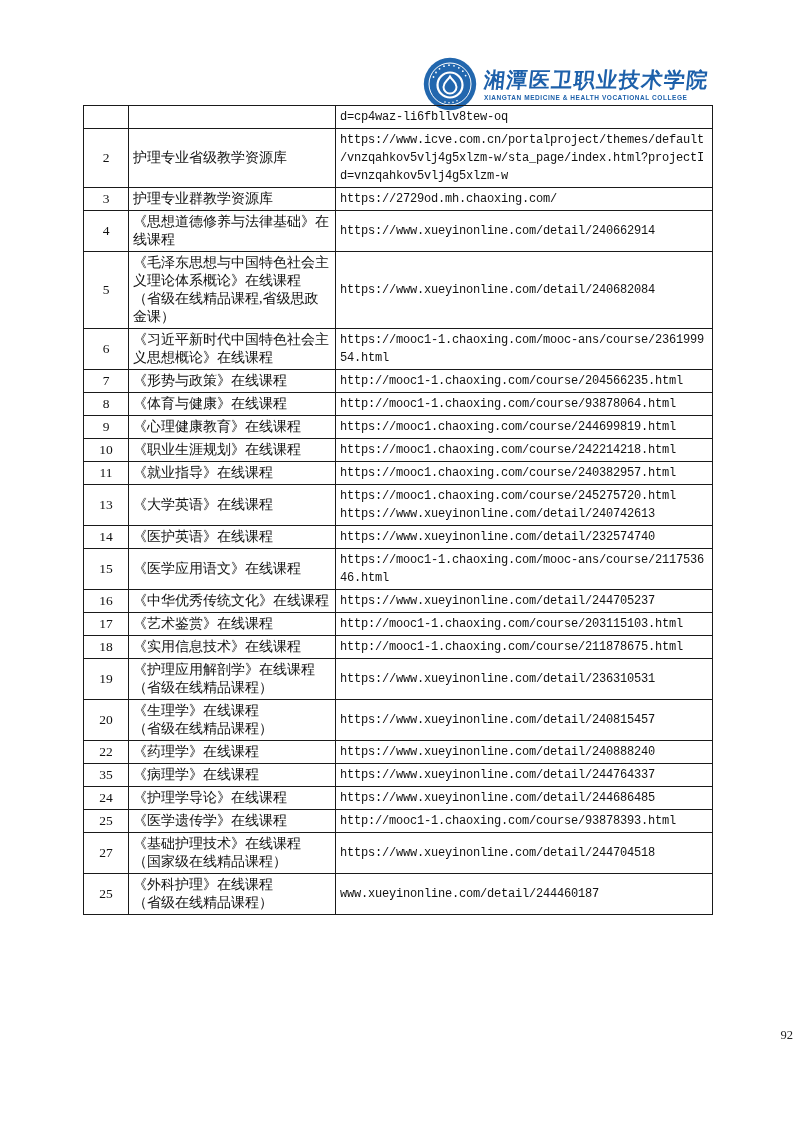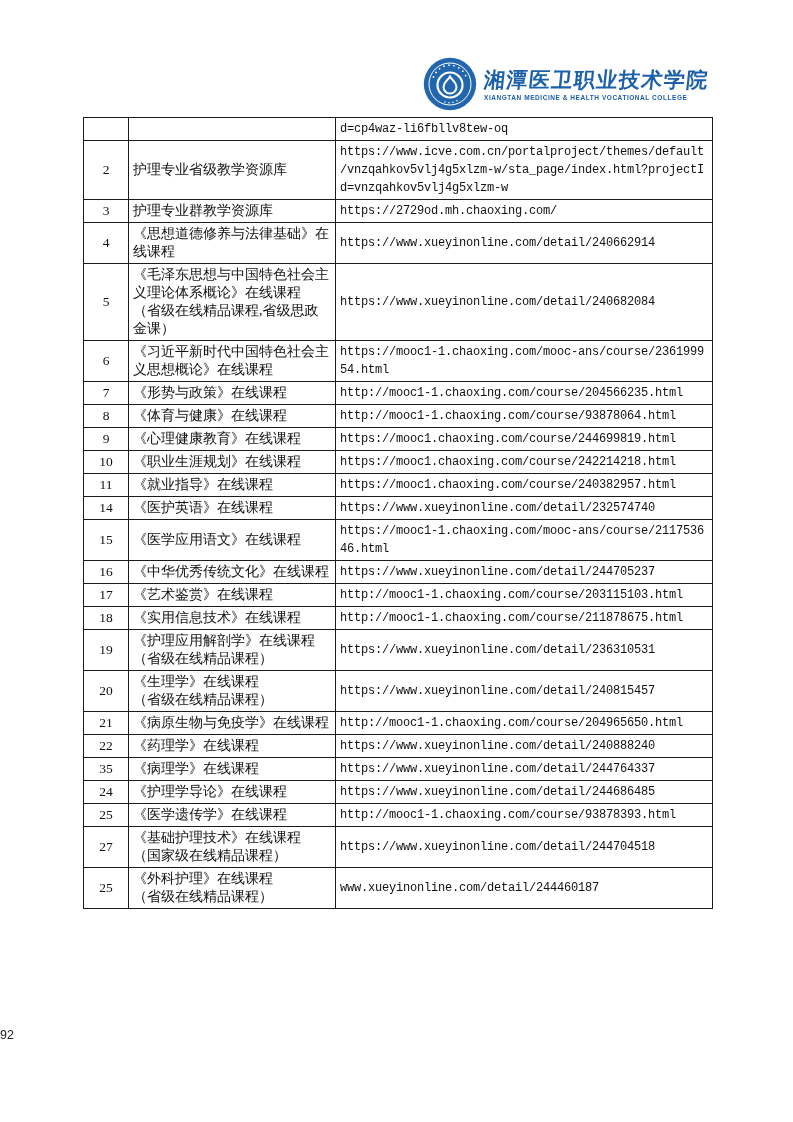--- a/index.html
+++ b/index.html
@@ -27,21 +27,21 @@
     white-space: nowrap; line-height: 24px;
   }
   .logo-en {
     font-size: 6.5px; font-weight: bold; letter-spacing: 0.55px;
     color: #1d60aa; font-family: "Liberation Sans", sans-serif;
     white-space: nowrap; margin-top: 2px;
   }
 
   
   table.course-table {
-    position: absolute; left: 83px; top: 117px;
+    position: absolute; left: 83px; top: 105px;
     width: 629px; border-collapse: collapse; table-layout: fixed;
   }
   .course-table td {
     border: 1px solid #1a1a1a;
     vertical-align: middle;
     padding: 2px 4px;
   }
   .course-table td.num {
     text-align: center;
     font-size: 13.5px;
@@ -55,22 +55,22 @@
   .course-table td.name .name-bold { font-weight: normal; display: block; }
   .course-table td.url {
     font-family: "Liberation Mono", "DejaVu Sans Mono", monospace;
     font-size: 12px; letter-spacing: -0.2px; line-height: 18px;
   }
   .url-line { white-space: nowrap; overflow: hidden; }
 
   
   .footer {
     position: absolute; top: 1028px; left: 0; width: 100%;
-    text-align: left; font-size: 12.5px;
-    font-family: Liberation Sans, sans-serif; color: #222;
+    text-align: right; font-size: 12.5px;
+    font-family: Liberation Serif, serif; color: #222;
   }
 </style>
 </head>
 <body>
 
 <div class="page">
 
   <div class="logo">
     <svg class="emblem" viewBox="0 0 54 54" xmlns="http://www.w3.org/2000/svg">
       <circle cx="27" cy="27" r="26.2" fill="#2267ae"></circle>
@@ -180,20 +180,28 @@
           </td>
         </tr>
         <tr>
           <td class="num">11</td>
           <td class="name"><span>《就业指导》在线课程</span></td>
           <td class="url">
             <div class="url-line">https://mooc1.chaoxing.com/course/240382957.html</div>
           </td>
         </tr>
         <tr>
+          <td class="num">13</td>
+          <td class="name"><span>《大学英语》在线课程</span></td>
+          <td class="url">
+            <div class="url-line">https://mooc1.chaoxing.com/course/245275720.html</div>
+            <div class="url-line">https://www.xueyinonline.com/detail/240742613</div>
+          </td>
+        </tr>
+        <tr>
           <td class="num">14</td>
           <td class="name"><span>《医护英语》在线课程</span></td>
           <td class="url">
             <div class="url-line">https://www.xueyinonline.com/detail/232574740</div>
           </td>
         </tr>
         <tr>
           <td class="num">15</td>
           <td class="name"><span>《医学应用语文》在线课程</span></td>
           <td class="url">
@@ -230,27 +238,20 @@
           </td>
         </tr>
         <tr>
           <td class="num">20</td>
           <td class="name"><span>《生理学》在线课程</span><span class="name-bold">（省级在线精品课程）</span></td>
           <td class="url">
             <div class="url-line">https://www.xueyinonline.com/detail/240815457</div>
           </td>
         </tr>
         <tr>
-          <td class="num">21</td>
-          <td class="name"><span>《病原生物与免疫学》在线课程</span></td>
-          <td class="url">
-            <div class="url-line">http://mooc1-1.chaoxing.com/course/204965650.html</div>
-          </td>
-        </tr>
-        <tr>
           <td class="num">22</td>
           <td class="name"><span>《药理学》在线课程</span></td>
           <td class="url">
             <div class="url-line">https://www.xueyinonline.com/detail/240888240</div>
           </td>
         </tr>
         <tr>
           <td class="num">35</td>
           <td class="name"><span>《病理学》在线课程</span></td>
           <td class="url">

